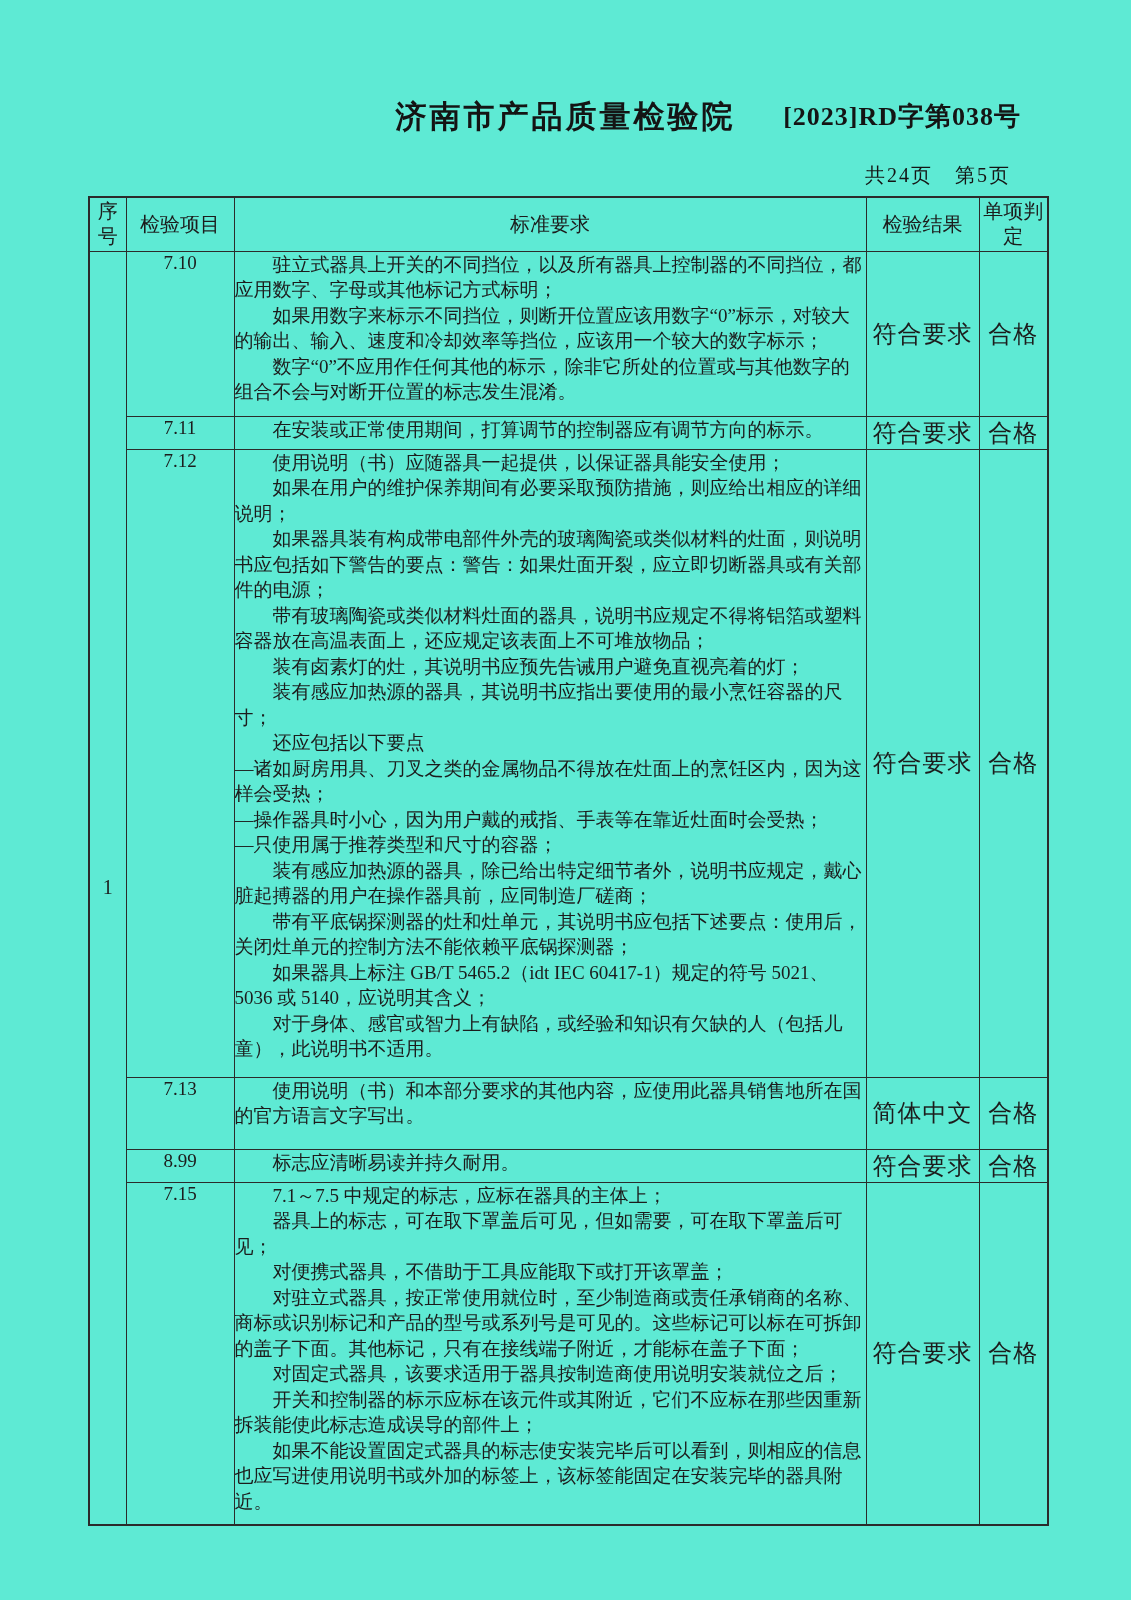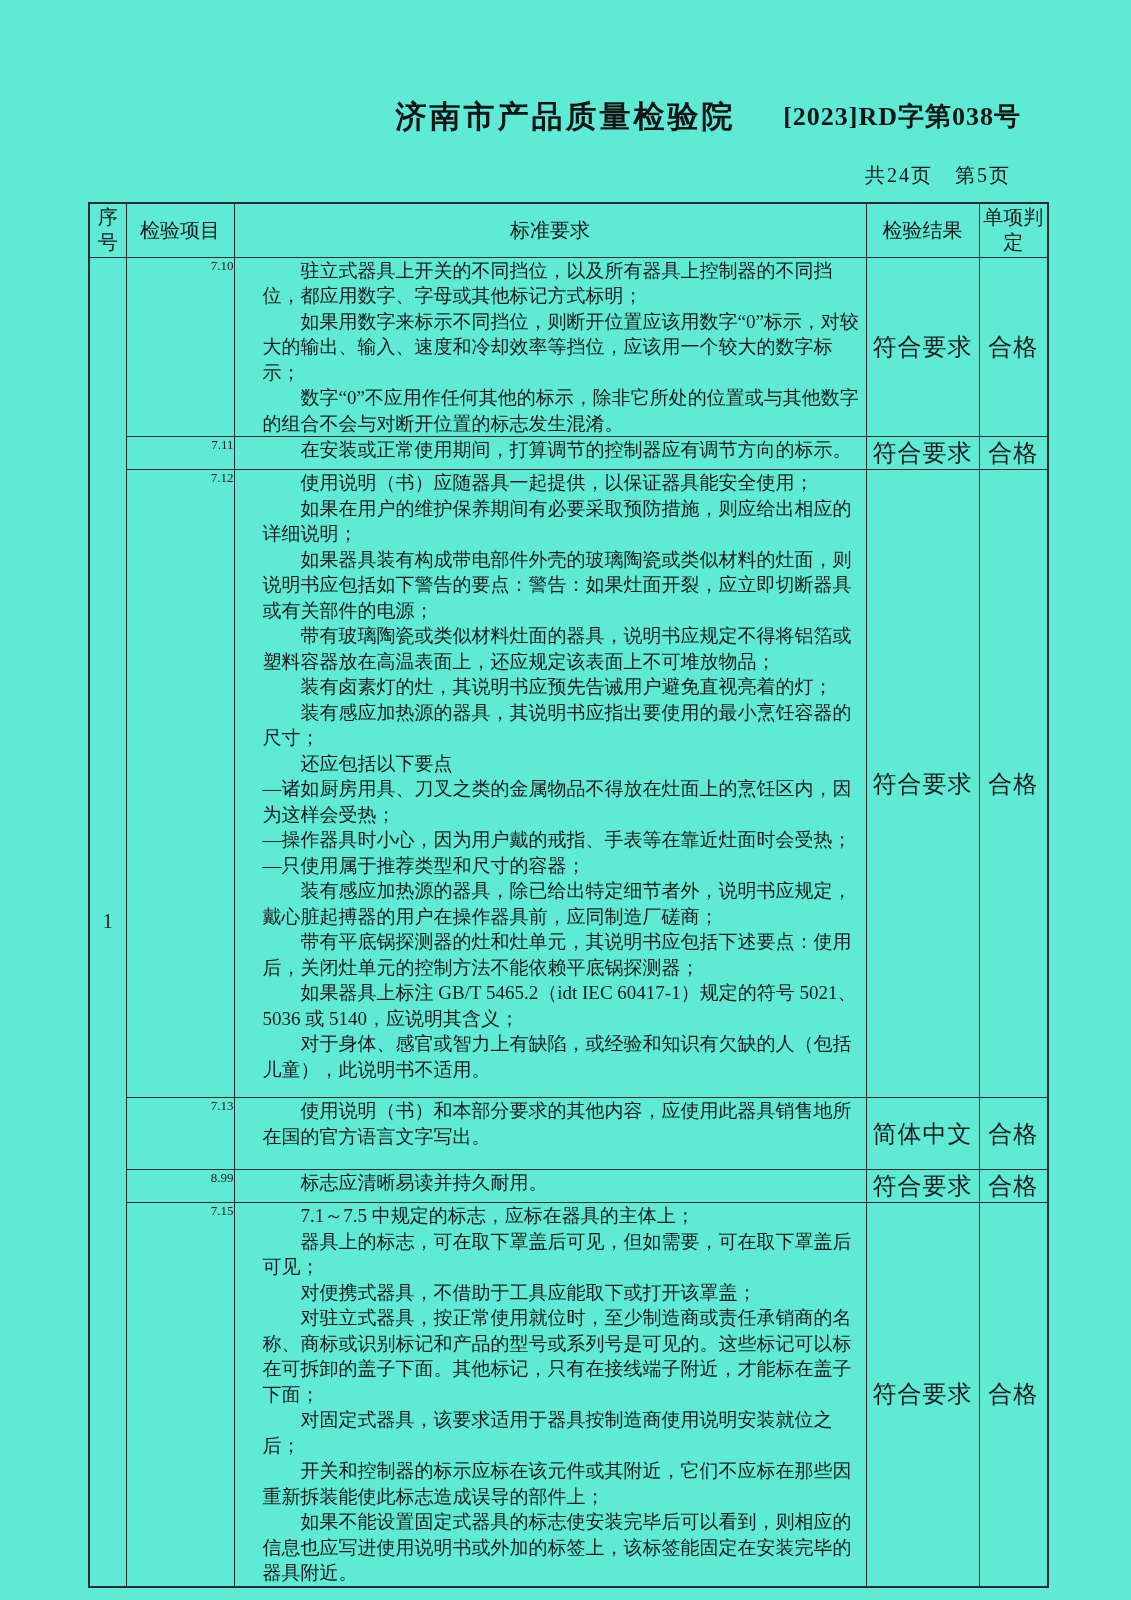--- a/index.html
+++ b/index.html
@@ -34,21 +34,21 @@
     letter-spacing:17px;text-indent:17px;
     color:#141414;
   }
   .page-indicator{
     position:absolute;right:120px;top:162px;
     font-size:20px;letter-spacing:2px;
     color:#141414;
   }
   
   table.report{
-    position:absolute;left:88px;top:202px;
+    position:absolute;left:88px;top:196px;
     width:959px;
     border-collapse:collapse;table-layout:fixed;
     border:2.5px solid #2b2b2b;
     font-size:19px;
   }
   table.report th,table.report td{
     border:1.5px solid #2b2b2b;
     padding:0;
     overflow:hidden;
   }
@@ -63,29 +63,29 @@
   tr.h-r1{height:28px;}
   tr.h-r2{height:628px;margin-left:8px;}
   tr.h-r3{height:72px;}
   tr.h-r4{height:32px;}
   tr.h-r5{height:343px;}
   td.seq-cell{
     text-align:center;vertical-align:middle;
     font-size:20px;
   }
   td.item-cell{
-    text-align:right;vertical-align:top;
-    padding-top:2px;font-size:13px;
+    text-align:center;vertical-align:top;
+    padding-top:2px;font-size:19px;
   }
   td.req-cell{
     vertical-align:top;
     padding:2px 10px 2px 21px;
     line-height:25.5px;
   }
-  td.req-cell p{margin:0;padding-left:28px;}
+  td.req-cell p{margin:0;}
   td.req-cell p.indent{text-indent:2em;}
   td.result-cell,td.verdict-cell{
     text-align:center;vertical-align:middle;
     font-size:24px;letter-spacing:1px;
   }
 </style>
 </head>
 <body>
 
 <div class="page">

